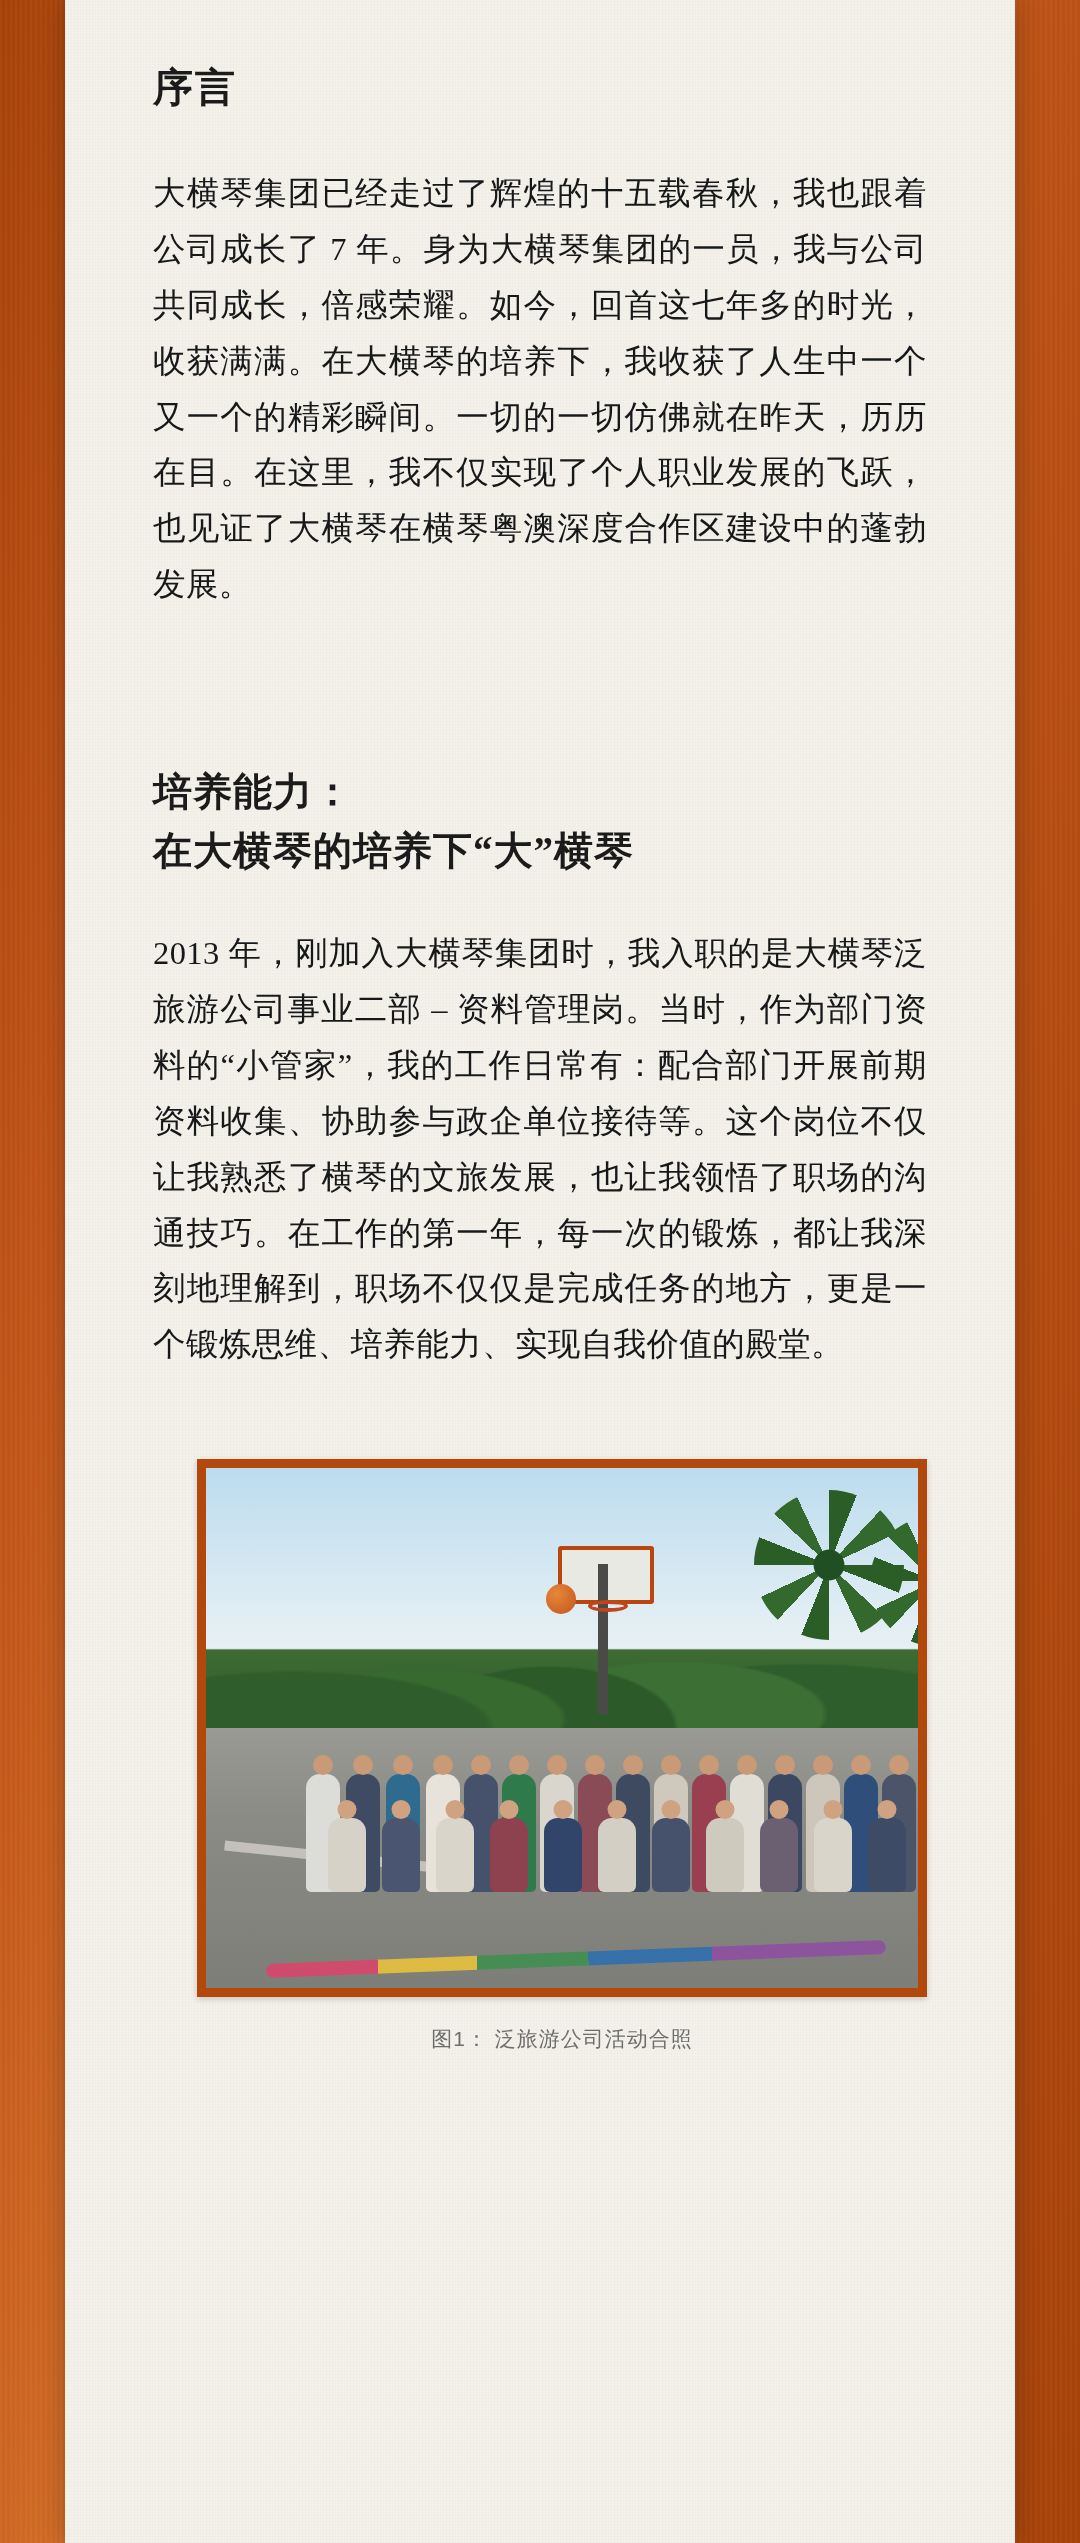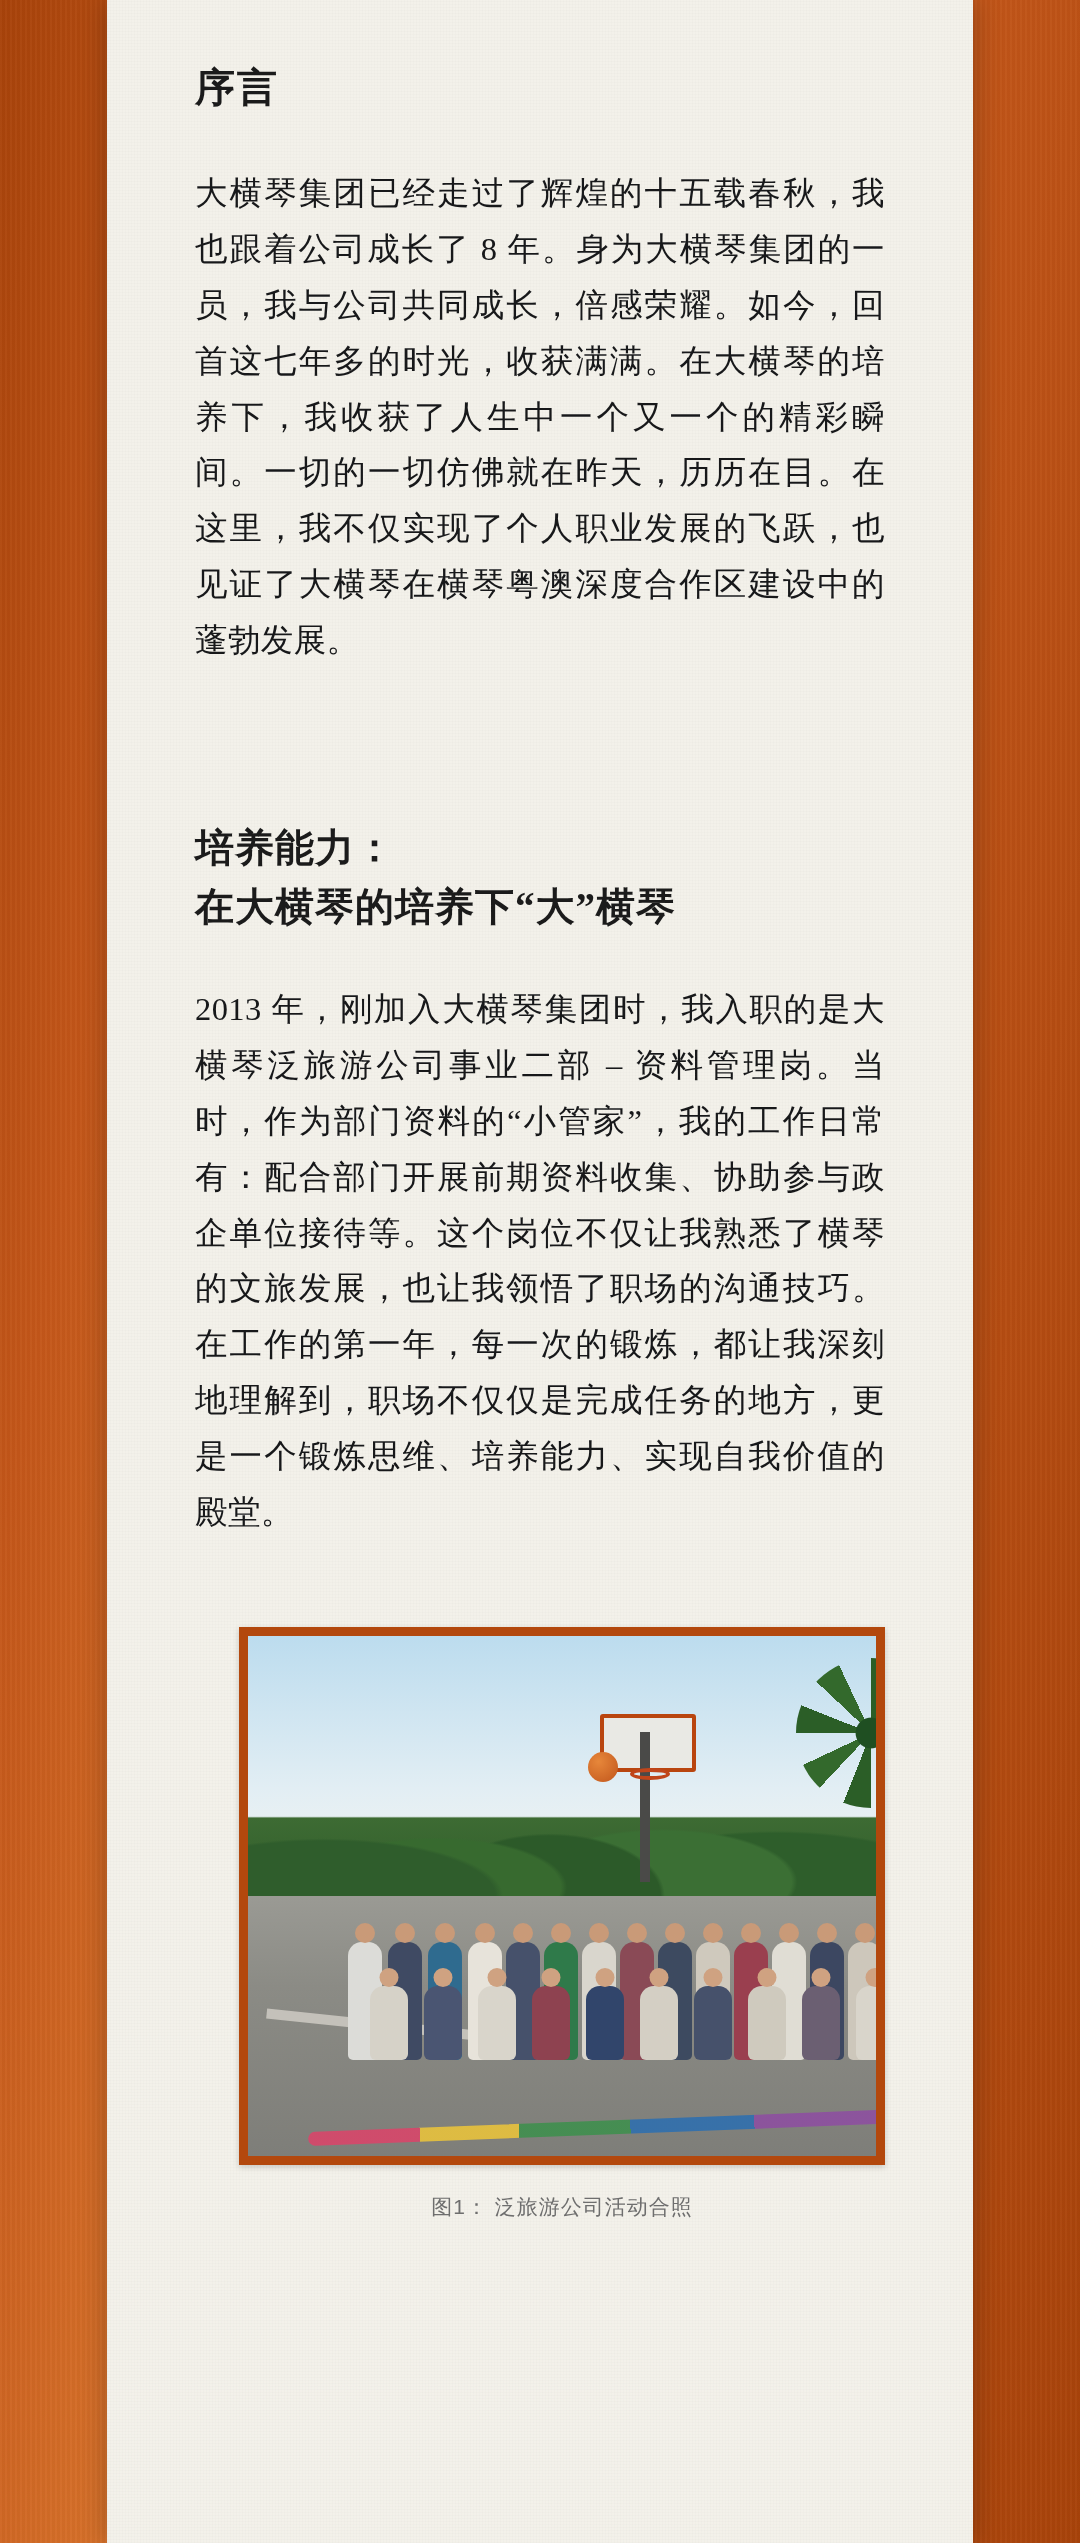--- a/index.html
+++ b/index.html
@@ -30,21 +30,21 @@
         rgba(255,255,255,0.05) 0px,
         rgba(255,255,255,0.05) 2px,
         rgba(0,0,0,0.05) 2px,
         rgba(0,0,0,0.05) 5px);
     opacity: .45;
     pointer-events: none;
   }
   .paper {
     position: relative;
     margin: 0 auto;
-    width: 866px;
+    width: 950px;
     min-height: 2543px;
     background: #f3f1ea;
     background-image:
       repeating-linear-gradient(0deg, rgba(0,0,0,0.012) 0px, rgba(0,0,0,0.012) 1px, rgba(255,255,255,0) 1px, rgba(255,255,255,0) 3px),
       repeating-linear-gradient(90deg, rgba(0,0,0,0.012) 0px, rgba(0,0,0,0.012) 1px, rgba(255,255,255,0) 1px, rgba(255,255,255,0) 3px);
     box-shadow: 0 0 26px rgba(0,0,0,0.25);
     padding: 0 0 60px 0;
     box-sizing: border-box;
   }
   .content {
@@ -163,21 +163,21 @@
 </style>
 </head>
 <body>
 
 <div class="page">
   <div class="paper">
     <div class="content">
 
       <h1 class="section-title">序言</h1>
 
-      <p class="body-text">大横琴集团已经走过了辉煌的十五载春秋，我也跟着公司成长了 8 年。身为大横琴集团的一员，我与公司共同成长，倍感荣耀。如今，回首这七年多的时光，收获满满。在大横琴的培养下，我收获了人生中一个又一个的精彩瞬间。一切的一切仿佛就在昨天，历历在目。在这里，我不仅实现了个人职业发展的飞跃，也见证了大横琴在横琴粤澳深度合作区建设中的蓬勃发展。</p>
+      <p class="body-text">大横琴集团已经走过了辉煌的十五载春秋，我也跟着公司成长了 7 年。身为大横琴集团的一员，我与公司共同成长，倍感荣耀。如今，回首这七年多的时光，收获满满。在大横琴的培养下，我收获了人生中一个又一个的精彩瞬间。一切的一切仿佛就在昨天，历历在目。在这里，我不仅实现了个人职业发展的飞跃，也见证了大横琴在横琴粤澳深度合作区建设中的蓬勃发展。</p>
 
       <div class="gap-large"></div>
 
       <div class="title-block">
         <h2 class="section-title">培养能力：</h2>
         <h2 class="section-title">在大横琴的培养下“大”横琴</h2>
       </div>
 
       <p class="body-text">2013 年，刚加入大横琴集团时，我入职的是大横琴泛旅游公司事业二部 – 资料管理岗。当时，作为部门资料的“小管家”，我的工作日常有：配合部门开展前期资料收集、协助参与政企单位接待等。这个岗位不仅让我熟悉了横琴的文旅发展，也让我领悟了职场的沟通技巧。在工作的第一年，每一次的锻炼，都让我深刻地理解到，职场不仅仅是完成任务的地方，更是一个锻炼思维、培养能力、实现自我价值的殿堂。</p>
 

